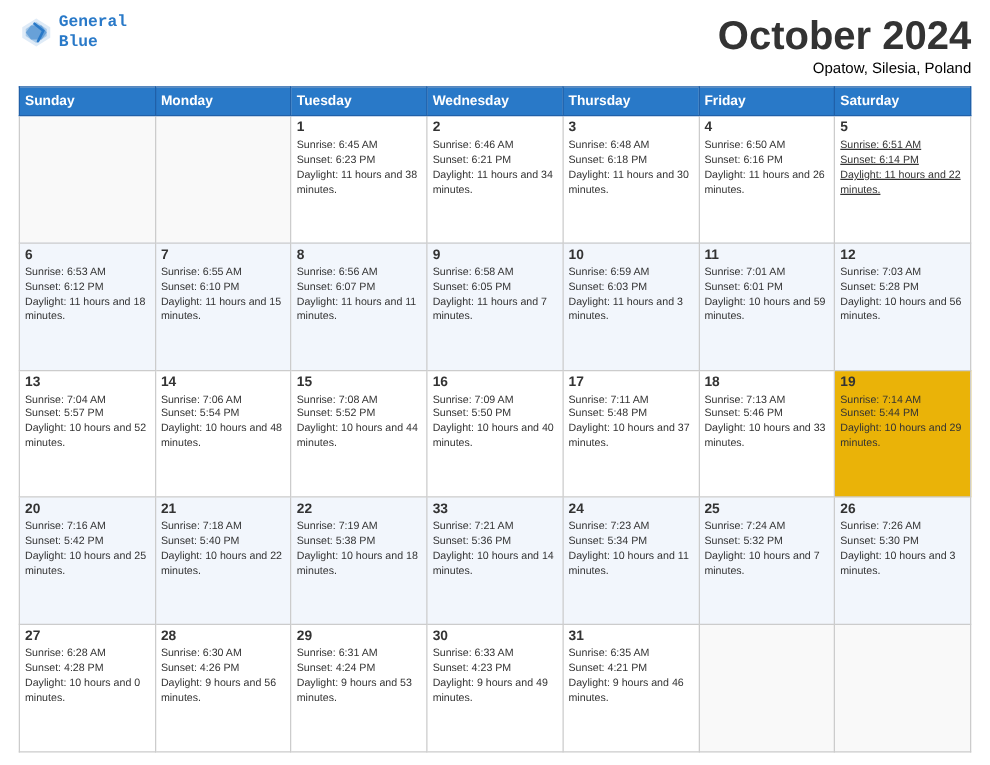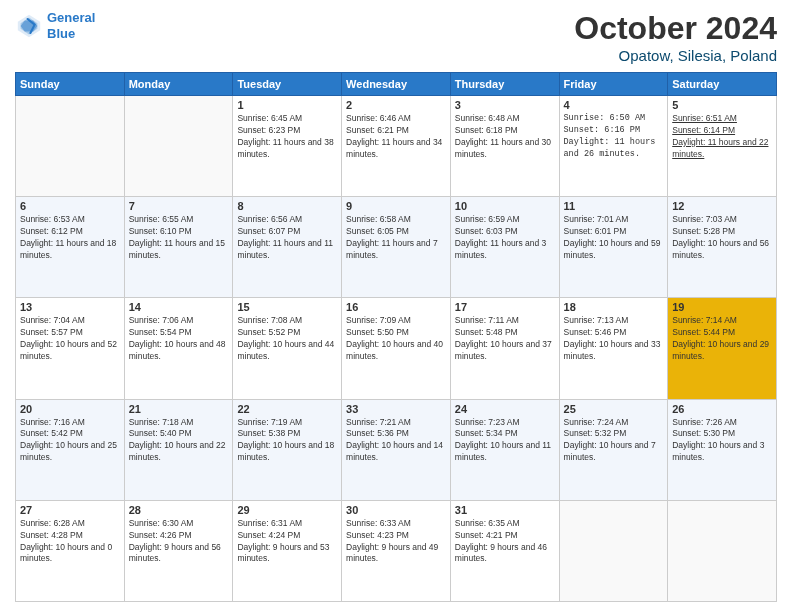--- a/index.html
+++ b/index.html
@@ -26,39 +26,40 @@
     .logo {
       display: flex;
       align-items: center;
       gap: 4px;
     }
     .logo-text {
       font-size: 13px;
       font-weight: bold;
       color: #333;
       line-height: 1.2;
+      font-family: Liberation Mono, monospace;
     }
     .logo-text span {
       color: #2979c8;
     }
     .logo-icon {
       width: 28px;
       height: 28px;
     }
     .title-area {
       text-align: right;
     }
     .month-title {
       font-size: 32px;
       font-weight: bold;
       color: #333;
     }
     .subtitle {
-      font-size: 15px;
-      color: #0c4a6e;
+      font-size: 12px;
+      color: #000000;
     }
     .calendar {
       flex: 1;
       border: 1px solid #000000;
       border-collapse: collapse;
       width: 100%;
       table-layout: fixed;
     }
     .calendar th {
       background: #2979c8;
@@ -148,21 +149,21 @@
 Daylight: 11 hours and 34 minutes.</div>
           </td>
           <td style="background-color: rgb(255, 255, 255);">
             <span class="day-number">3</span>
             <div class="day-info" style="white-space: pre-line;">Sunrise: 6:48 AM
 Sunset: 6:18 PM
 Daylight: 11 hours and 30 minutes.</div>
           </td>
           <td style="background-color: rgb(255, 255, 255);">
             <span class="day-number">4</span>
-            <div class="day-info" style="white-space: pre-line; font-family: Liberation Mono, monospace;">Sunrise: 6:50 AM
+            <div class="day-info" style="white-space: pre-line;">Sunrise: 6:50 AM
 Sunset: 6:16 PM
 Daylight: 11 hours and 26 minutes.</div>
           </td>
           <td style="background-color: rgb(255, 255, 255);">
             <span class="day-number">5</span>
             <div class="day-info" style="white-space: pre-line; text-decoration: underline;">Sunrise: 6:51 AM
 Sunset: 6:14 PM
 Daylight: 11 hours and 22 minutes.</div>
           </td>
         </tr>

